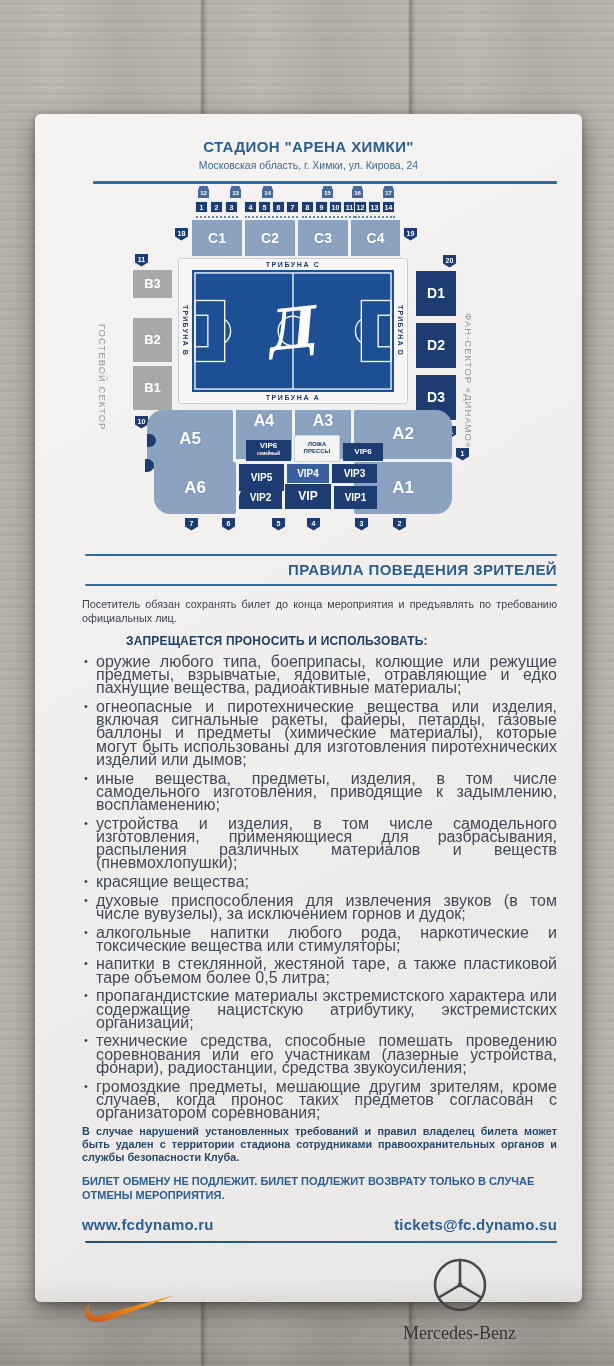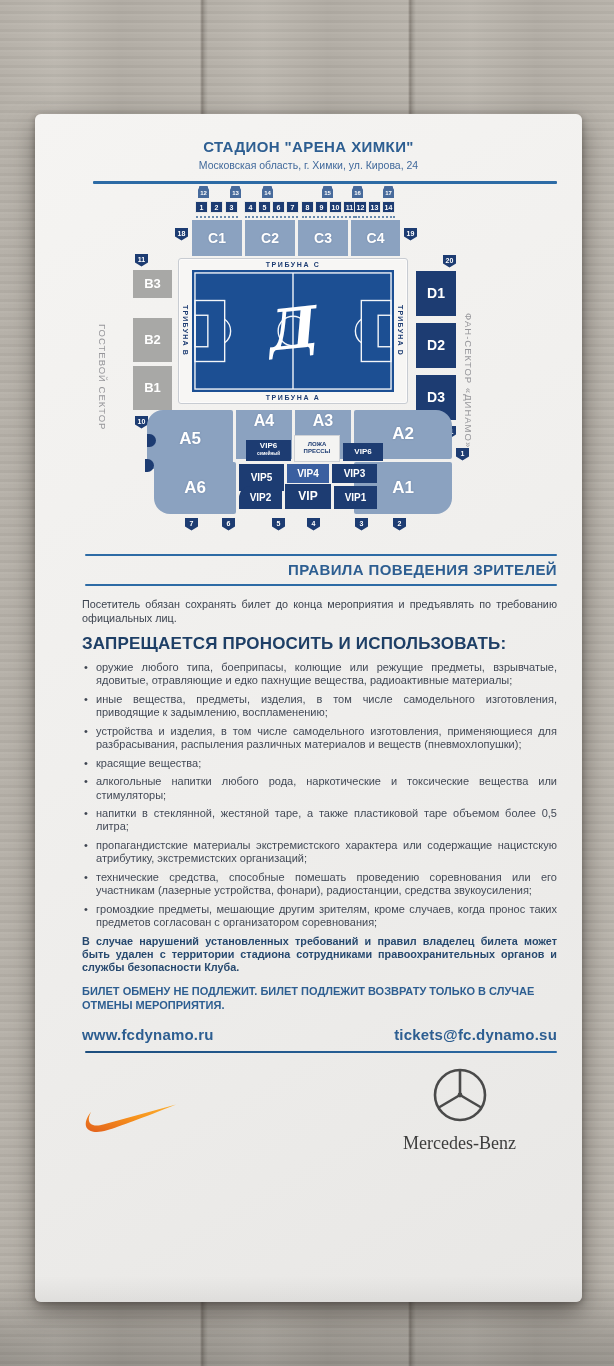--- a/index.html
+++ b/index.html
@@ -61,23 +61,23 @@
   .press { position:absolute; background:#f4f4f2; border:1px solid #cfd2d6; color:#1d3c72;
            display:flex; flex-direction:column; align-items:center; justify-content:center;
            font-weight:bold; font-size:6px; line-height:7px; }
 
   
   .rules { padding:0 25px 0 47px; margin-top:16px; color:#434a57; }
   .rline { height:2.2px; background:#2d6ba5; margin:0 0 0 3px; border-radius:1px; }
   .rtitle { text-align:right; font-size:15px; font-weight:bold; color:#2d5e91;
             letter-spacing:.4px; padding:5px 0 6px; }
   .intro { font-size:10.8px; line-height:14px; text-align:justify; margin-top:11px; color:#3d4450; }
-  .prohib { font-size:17px; font-weight:bold; color:#1e3f66; margin-top:9px; letter-spacing:.2px; }
+  .prohib { font-size:12px; font-weight:bold; color:#1e3f66; margin-top:9px; letter-spacing:.2px;margin-left:44px; }
   ul.rlist { list-style:none; margin-top:7px; }
-  ul.rlist li { position:relative; padding-left:14px; font-size:11px; line-height:13.2px;
+  ul.rlist li { position:relative; padding-left:14px; font-size:16px; line-height:13.2px;
                 text-align:justify; margin-bottom:5.5px; }
   ul.rlist li::before { content:"•"; position:absolute; left:2px; top:0; color:#3d4450; font-size:11px; }
   .violation { font-size:10.8px; line-height:13px; font-weight:bold; color:#27496f;
                text-align:justify; margin-top:4px; }
   .refund { font-size:11px; line-height:14.5px; font-weight:bold; color:#2d5e91; margin-top:10px; }
   .contacts { display:flex; justify-content:space-between; align-items:baseline; margin-top:13px; }
   .contact { font-size:15px; font-weight:bold; color:#2d5e91; letter-spacing:.2px; }
   .fline { height:2.5px; background:linear-gradient(90deg,#1d4e7e,#2d6ba5); margin:8px 0 0 3px; border-radius:1px; }
 
   
@@ -219,23 +219,25 @@
   <div class="rules">
     <div class="rline"></div>
     <div class="rtitle">ПРАВИЛА ПОВЕДЕНИЯ ЗРИТЕЛЕЙ</div>
     <div class="rline"></div>
 
     <p class="intro">Посетитель обязан сохранять билет до конца мероприятия и предъявлять по требованию официальных лиц.</p>
     <p class="prohib">ЗАПРЕЩАЕТСЯ ПРОНОСИТЬ И ИСПОЛЬЗОВАТЬ:</p>
 
     <ul class="rlist">
       <li>оружие любого типа, боеприпасы, колющие или режущие предметы, взрывчатые, ядовитые, отравляющие и едко пахнущие вещества, радиоактивные материалы;</li>
+      <li>огнеопасные и пиротехнические вещества или изделия, включая сигнальные ракеты, файеры, петарды, газовые баллоны и предметы (химические материалы), которые могут быть использованы для изготовления пиротехнических изделий или дымов;</li>
       <li>иные вещества, предметы, изделия, в том числе самодельного изготовления, приводящие к задымлению, воспламенению;</li>
       <li>устройства и изделия, в том числе самодельного изготовления, применяющиеся для разбрасывания, распыления различных материалов и веществ (пневмохлопушки);</li>
       <li>красящие вещества;</li>
+      <li>духовые приспособления для извлечения звуков (в том числе вувузелы), за исключением горнов и дудок;</li>
       <li>алкогольные напитки любого рода, наркотические и токсические вещества или стимуляторы;</li>
       <li>напитки в стеклянной, жестяной таре, а также пластиковой таре объемом более 0,5 литра;</li>
       <li>пропагандистские материалы экстремистского характера или содержащие нацистскую атрибутику, экстремистских организаций;</li>
       <li>технические средства, способные помешать проведению соревнования или его участникам (лазерные устройства, фонари), радиостанции, средства звукоусиления;</li>
       <li>громоздкие предметы, мешающие другим зрителям, кроме случаев, когда пронос таких предметов согласован с организатором соревнования;</li>
     </ul>
 
     <p class="violation">В случае нарушений установленных требований и правил владелец билета может быть удален с территории стадиона сотрудниками правоохранительных органов и службы безопасности Клуба.</p>
     <p class="refund">БИЛЕТ ОБМЕНУ НЕ ПОДЛЕЖИТ. БИЛЕТ ПОДЛЕЖИТ ВОЗВРАТУ ТОЛЬКО В СЛУЧАЕ ОТМЕНЫ МЕРОПРИЯТИЯ.</p>
 

